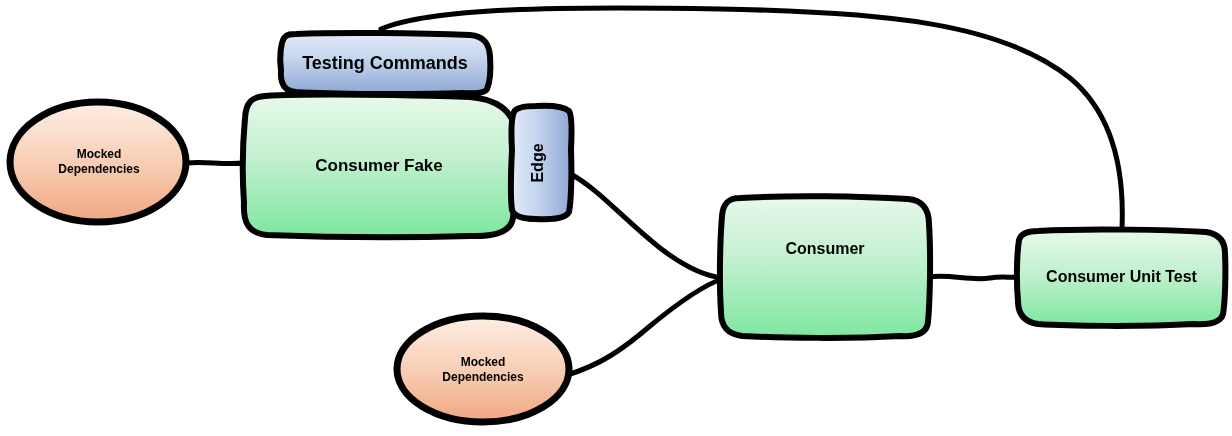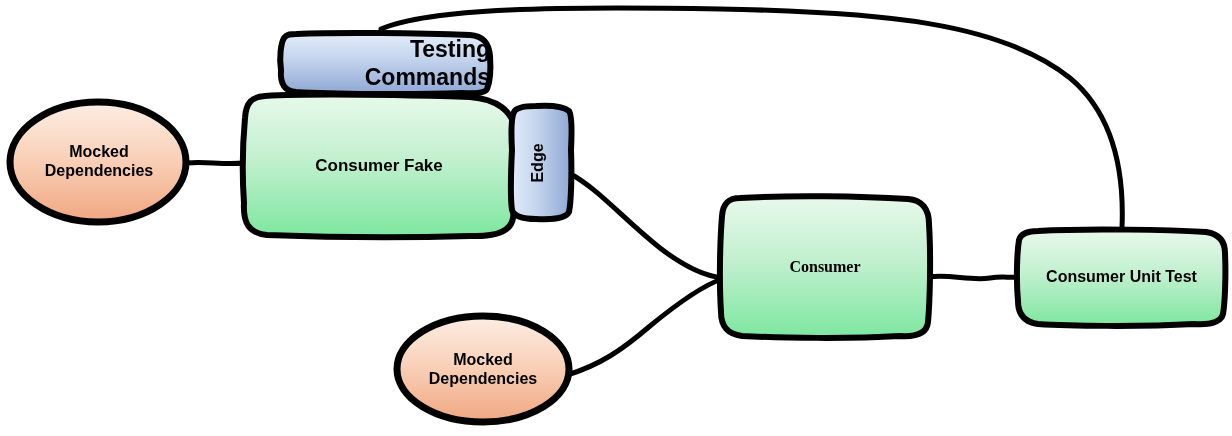--- a/index.html
+++ b/index.html
@@ -31,23 +31,23 @@
     align-items: center;
     justify-content: center;
     text-align: center;
     font-family: "Liberation Sans", sans-serif;
     font-weight: bold;
     color: #000000;
     pointer-events: none;
     line-height: 1.18;
     white-space: pre-line;
   }
-  .lbl-mock { font-size: 16px; }
+  .lbl-mock { font-size: 12px; }
   .lbl-provider { font-size: 17px; }
-  .lbl-testing { font-size: 23px; text-align: right; }
+  .lbl-testing { font-size: 18px; text-align: right; }
   .lbl-consumer { font-size: 16px; }
   .lbl-cut { font-size: 16px; }
   .lbl-edge {
     font-size: 16px;
     transform: rotate(-90deg);
     transform-origin: center center;
   }
 </style>
 </head>
 <body>
@@ -137,20 +137,20 @@
 
   <div class="node-label lbl-mock" style="left:8px; top:100px; width:182px; height:123px;">Mocked
 Dependencies</div>
 
   <div class="node-label lbl-provider" style="left:243px; top:95px; width:272px; height:142px;">Consumer Fake</div>
 
   <div class="node-label lbl-testing" style="left:280px; top:33px; width:210px; height:61px;">Testing Commands</div>
 
   <div class="node-label lbl-edge" style="left:503px; top:105px; width:69px; height:116px;">Edge</div>
 
-  <div class="node-label lbl-consumer" style="left:720px; top:196px; width:210px; height:142px;font-family:Liberation Serif, serif;">Consumer</div>
+  <div class="node-label lbl-consumer" style="left:720px; top:178px; width:210px; height:142px;">Consumer</div>
 
   <div class="node-label lbl-mock" style="left:394px; top:315px; width:178px; height:109px;">Mocked
 Dependencies</div>
 
   <div class="node-label lbl-cut" style="left:1018px; top:229px; width:207px; height:96px;">Consumer Unit Test</div>
 
 </div>
 
 </body></html>

